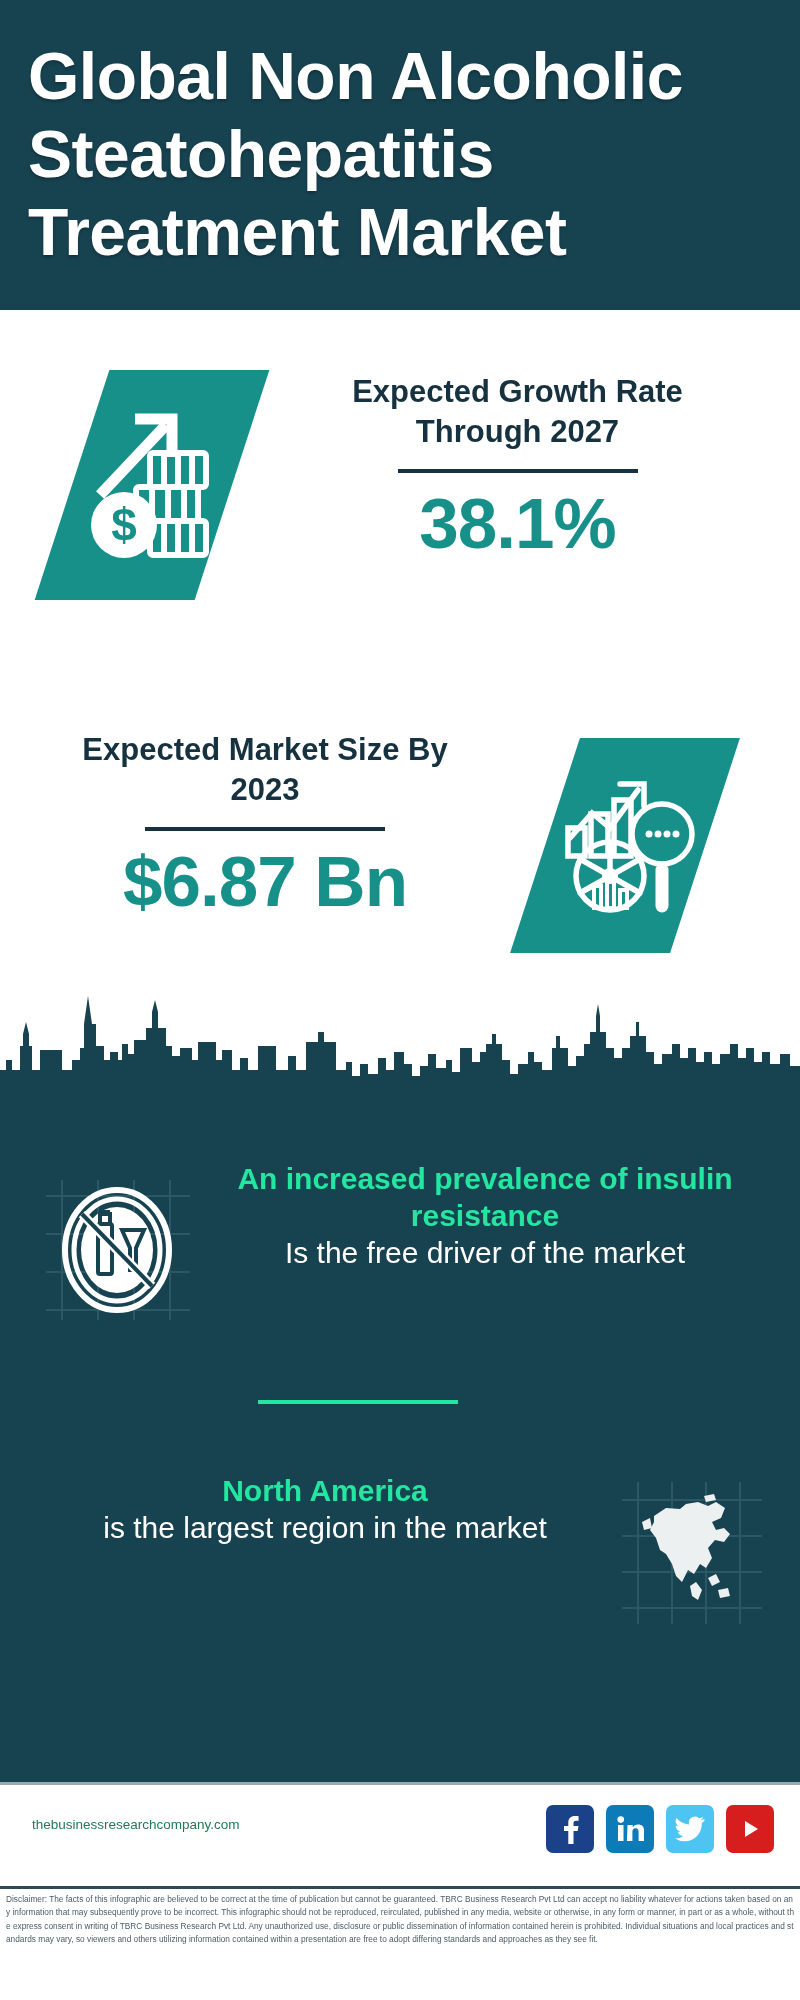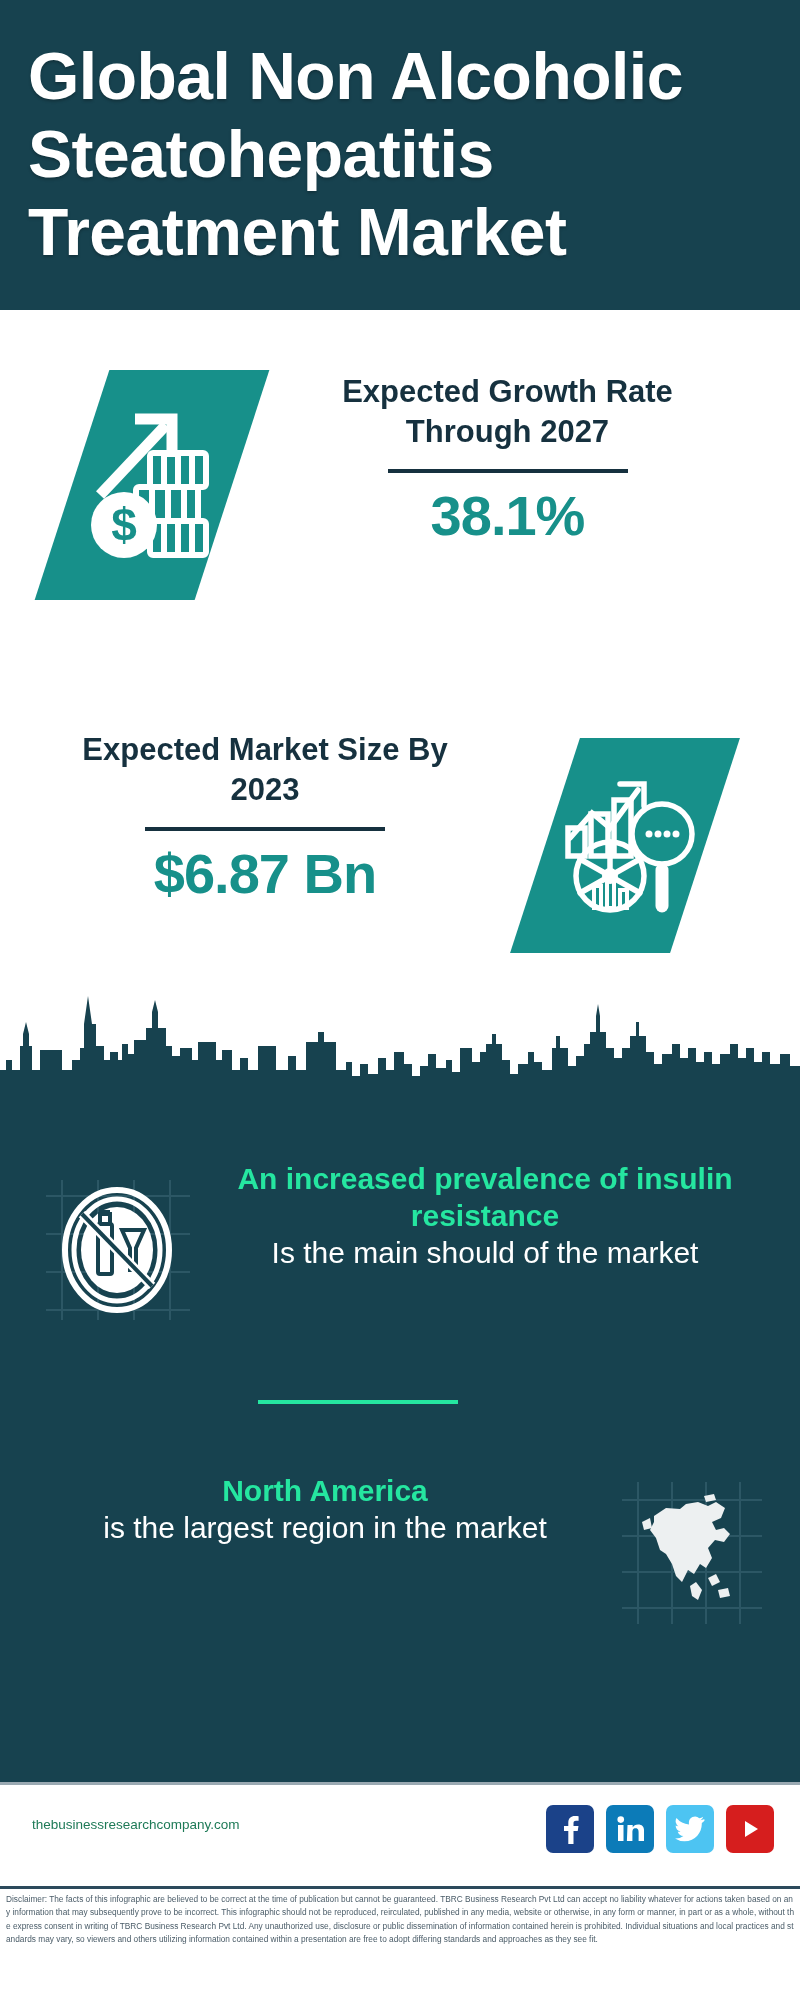--- a/index.html
+++ b/index.html
@@ -37,35 +37,35 @@
   .para-shape {
     position:absolute;
     background:#17908A;
     transform:skewX(-18deg);
   }
   .para1 { left:72px; top:60px; width:160px; height:230px; }
   .icon1 {
     position:absolute; left:78px; top:75px; width:150px; height:200px;
   }
   .stat1-text {
-    position:absolute; left:280px; top:62px; width:455px; text-align:center;
+    position:absolute; left:290px; top:62px; width:455px; text-align:center;
   }
   .stat-label {
     color:#16313F;
     font-size:31px;
     font-weight:bold;
     line-height:1.28;
   }
   .stat-rule {
     width:240px; height:4px; background:#16313F;
     margin:18px auto 0 auto;
   }
   .stat-value {
     color:#17908A;
-    font-size:56px;
+    font-size:71px;
     font-weight:bold;
     line-height:1.05;
     margin-top:14px;
     letter-spacing:-1px;
   }
 
   
   .stat2 { position:absolute; left:0; top:700px; width:800px; height:310px; }
   .stat2-text {
     position:absolute; left:50px; top:30px; width:430px; text-align:center;
@@ -273,21 +273,21 @@
           <line x1="60" y1="40" x2="70" y2="40"></line>
           <path d="M60,52 L60,42 L70,42 L70,52"></path>
           <path d="M82,58 L104,58 L96,76 L96,98 L90,98 L90,76 Z"></path>
         </g>
         <line x1="42" y1="42" x2="112" y2="114" stroke="#ffffff" stroke-width="9"></line>
         <line x1="42" y1="42" x2="112" y2="114" stroke="#17424F" stroke-width="4"></line>
       </svg>
     </div>
     <div class="driver-text">
       <div class="hl-green">An increased prevalence of insulin resistance</div>
-      <div class="body-white">Is the main should of the market</div>
+      <div class="body-white">Is the free driver of the market</div>
     </div>
   </div>
 
   <div class="divider-green"></div>
 
   <div class="region-row">
     <div class="region-text">
       <div class="hl-green">North America</div>
       <div class="body-white">is the largest region in the market</div>
     </div>

